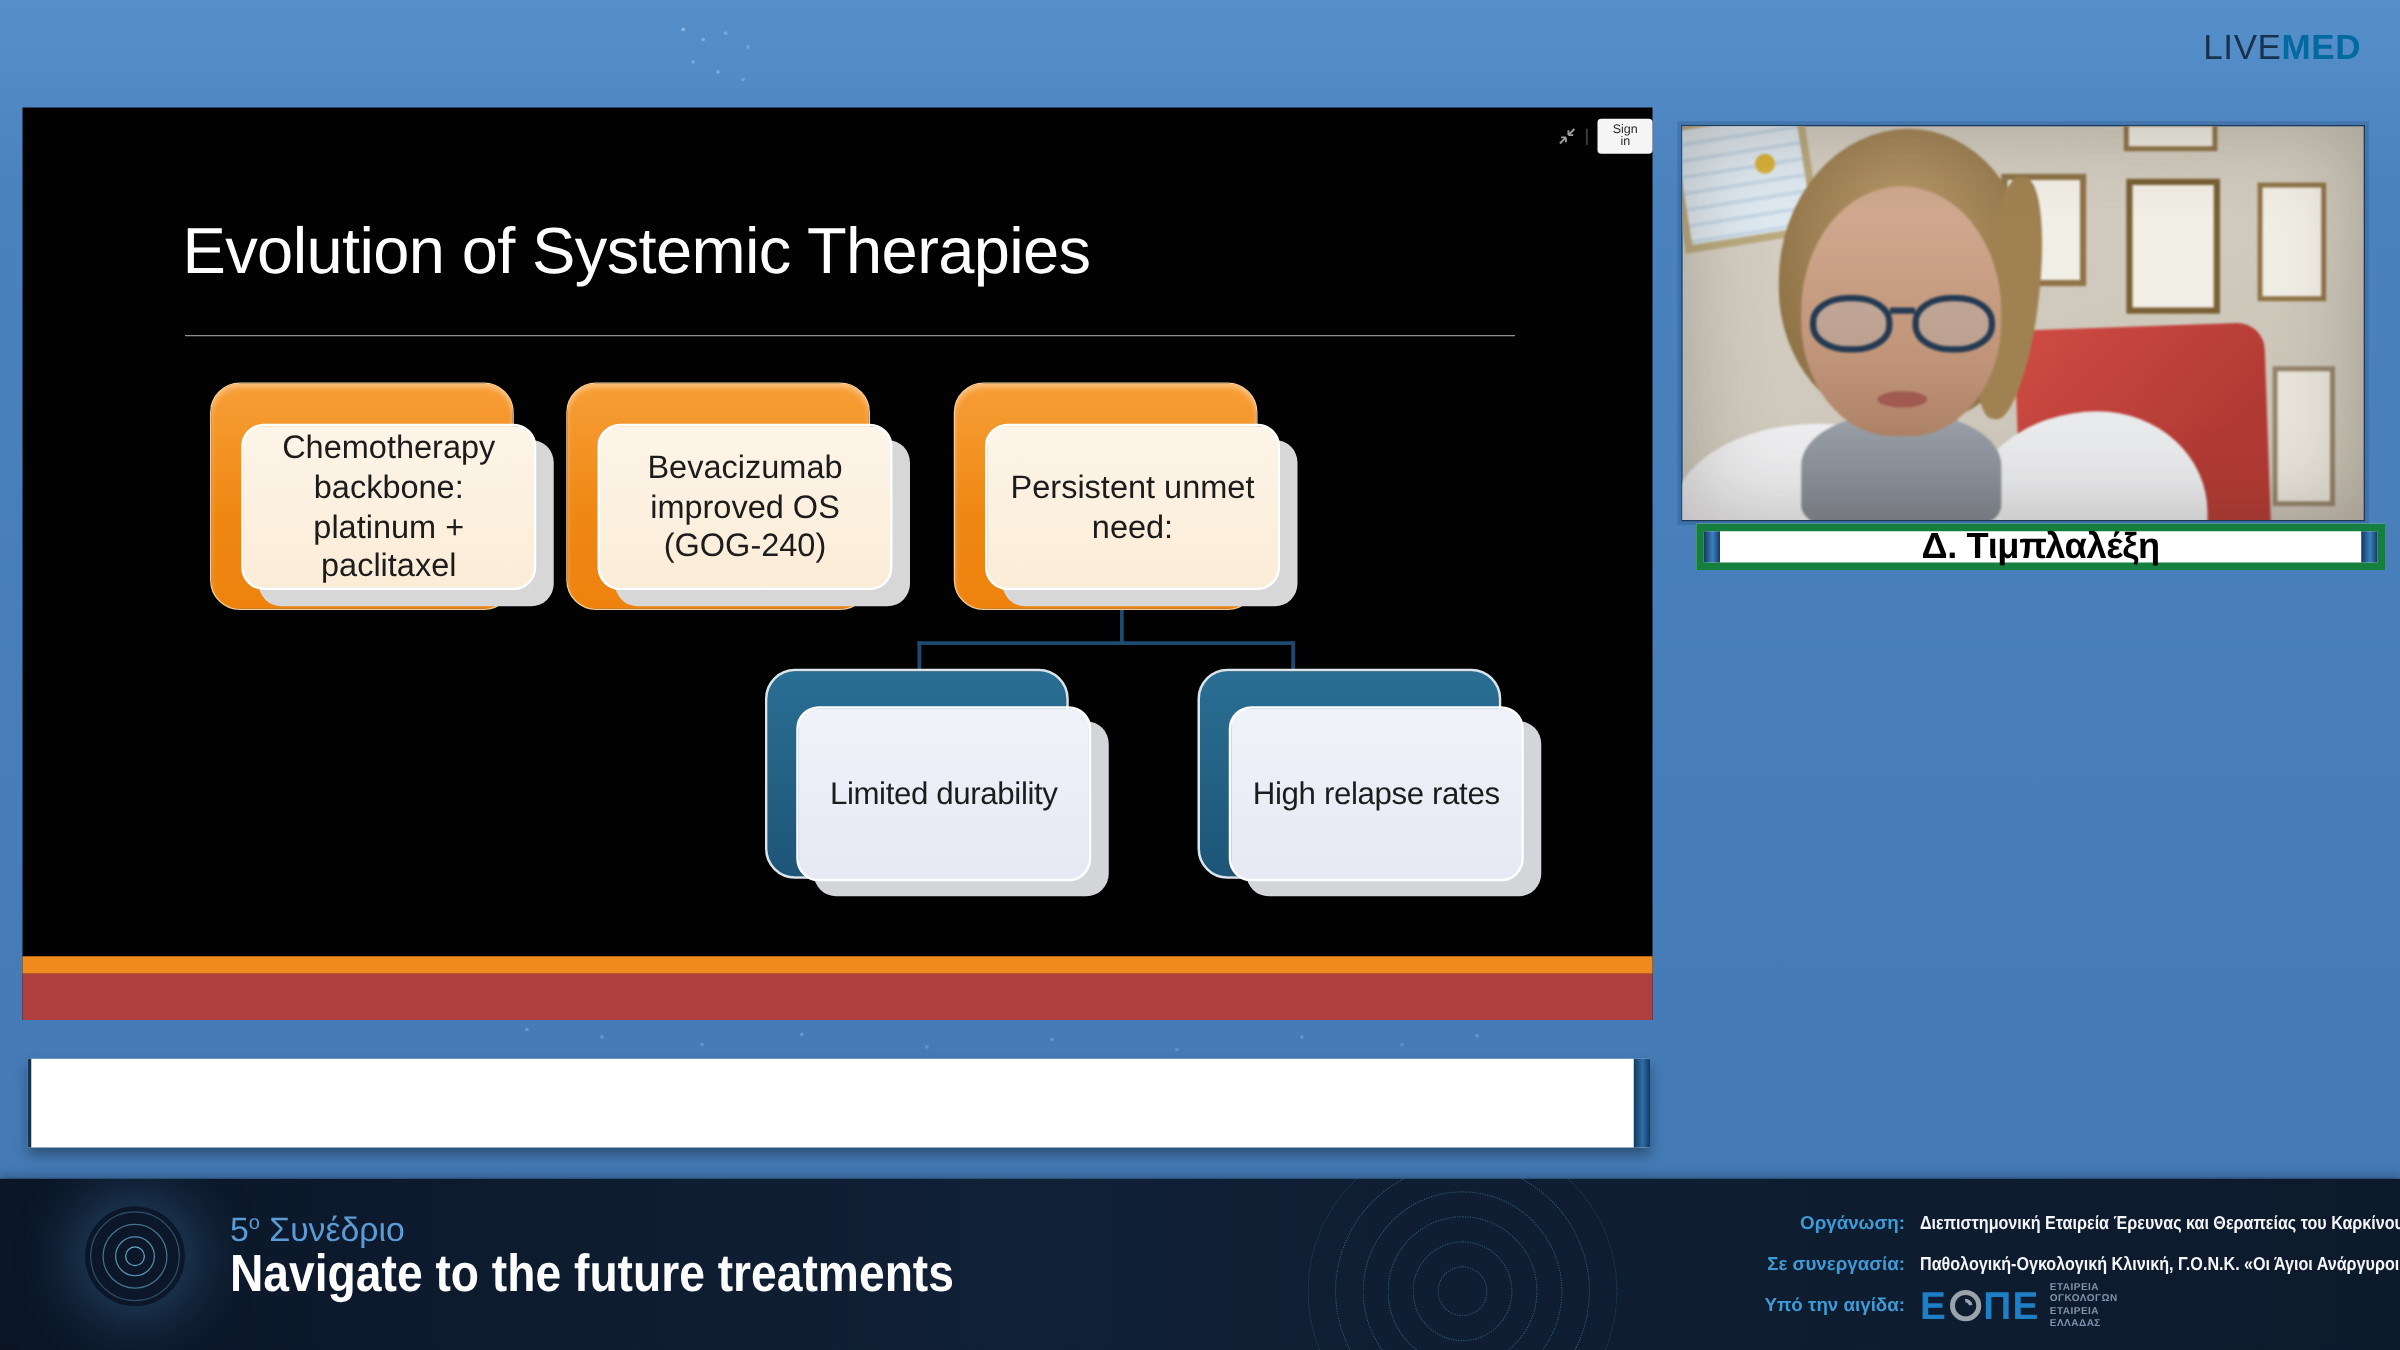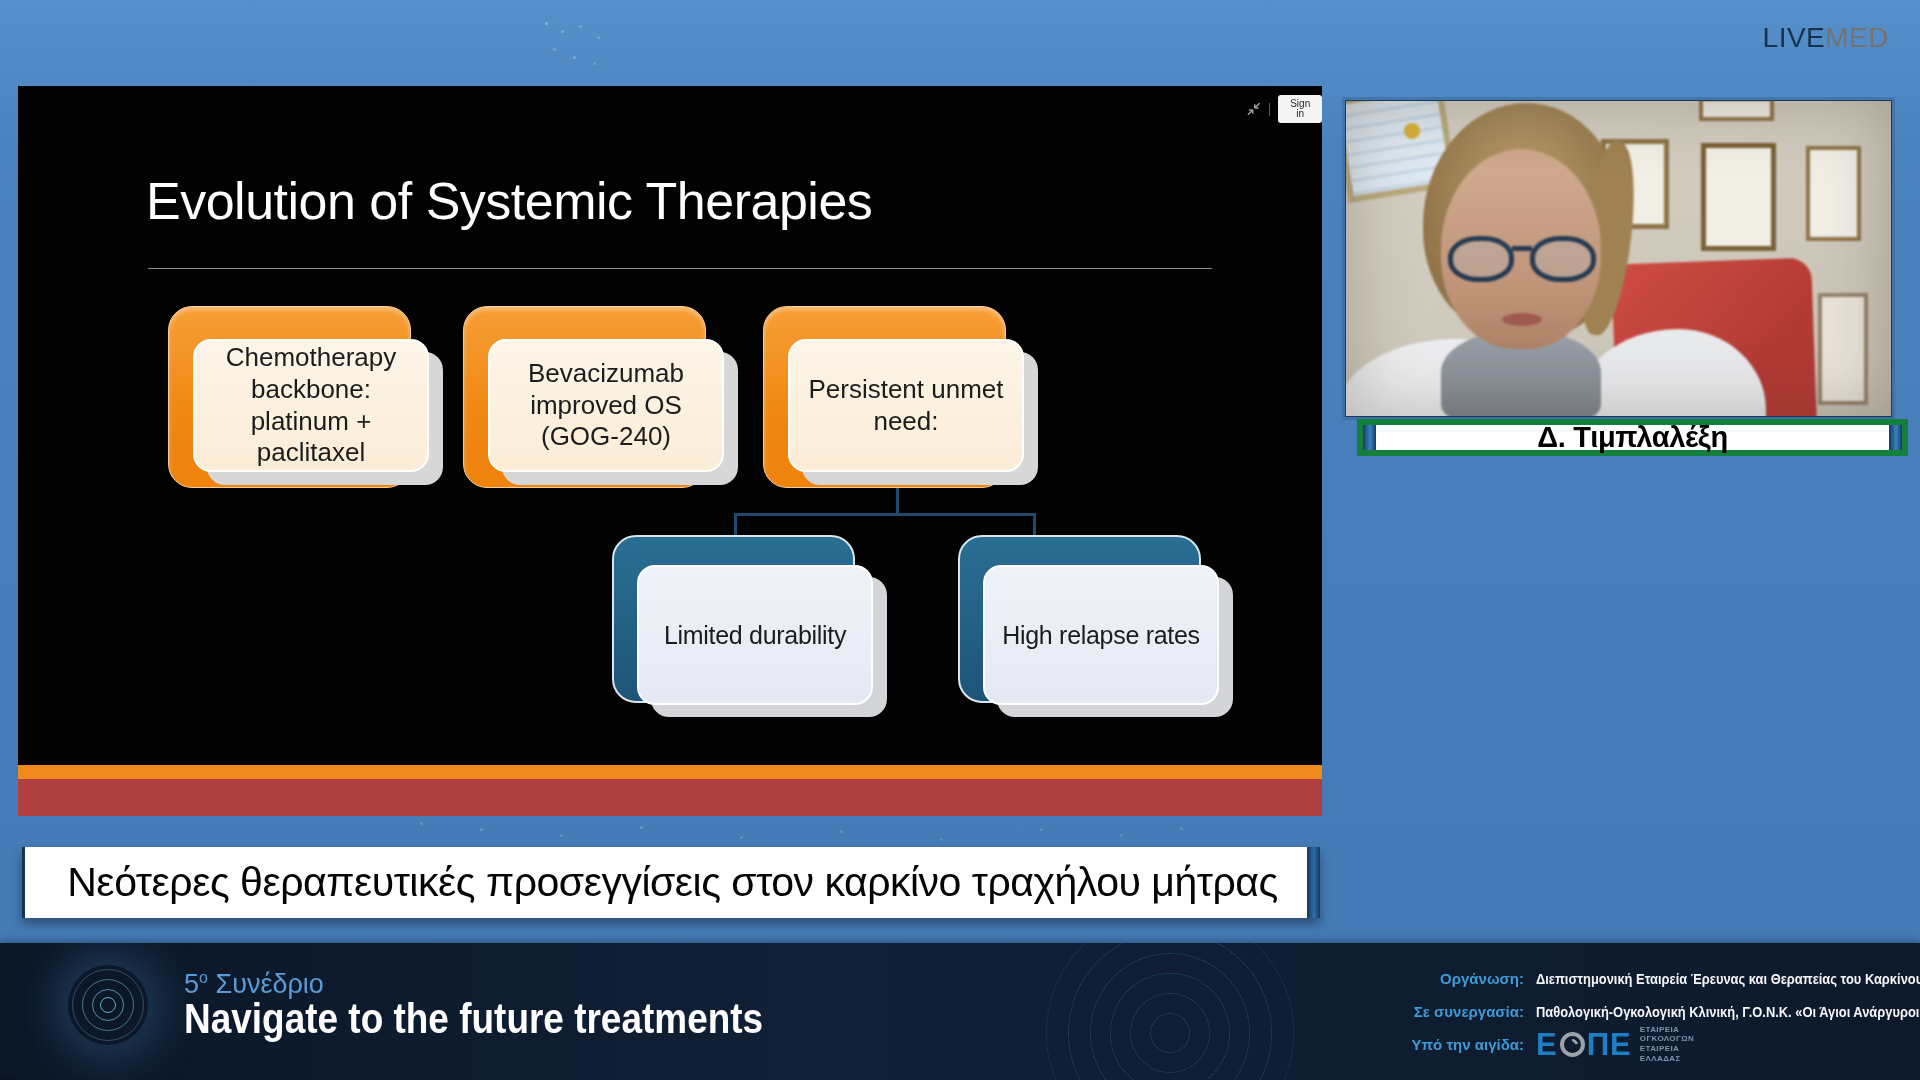--- a/index.html
+++ b/index.html
@@ -16,21 +16,21 @@
       8px 26px rgba(205,228,252,.3), 28px 34px rgba(205,228,252,.35), 48px 40px rgba(205,228,252,.25),
       140px 82px rgba(205,228,252,.3), 156px 90px rgba(205,228,252,.25), 120px 70px rgba(205,228,252,.2); }
   .dots-b { left:420px; top:822px; background:rgba(190,215,245,.3);
     box-shadow:60px 6px rgba(190,215,245,.28), 140px 12px rgba(190,215,245,.25), 220px 4px rgba(190,215,245,.3),
       320px 14px rgba(190,215,245,.25), 420px 8px rgba(190,215,245,.28), 520px 16px rgba(190,215,245,.22),
       620px 6px rgba(190,215,245,.26), 700px 12px rgba(190,215,245,.2), 760px 5px rgba(190,215,245,.25); }
 
   
   .brand { position:absolute; top:22px; right:31px; font-size:28px; letter-spacing:.5px; color:#16324f; }
   .brand b { font-weight:400; }
-  .brand span.light { font-weight:400; color:#737373; }
+  .brand span.light { font-weight:700; color:#0369a1; }
 
   
   .slide { position:absolute; left:18px; top:86px; width:1304px; height:730px; background:#020202; }
   .slide-title { position:absolute; left:128px; top:85px; font-size:52px; letter-spacing:-0.5px;
                  color:#fefefe; font-weight:400; }
   .slide-rule { position:absolute; left:130px; top:182px; width:1064px; height:1px; background:#8f8f8f; }
 
   .smart-box { position:absolute; width:276px; height:190px; }
   .smart-box .outer { position:absolute; left:0; top:0; width:243px; height:182px; border-radius:24px;
       background:linear-gradient(180deg,#f79e36 0%,#ef8712 60%,#ee820d 100%);
@@ -158,21 +158,21 @@
 
   <div class="slide">
     <div class="slide-title">Evolution of Systemic Therapies</div>
     <div class="slide-rule"></div>
 
     <div class="smart-box" style="left:150px; top:220px;">
       <div class="outer"></div>
       <div class="shadow"></div>
       <div class="inner">Chemotherapy backbone: platinum + paclitaxel</div>
     </div>
-    <div class="smart-box" style="left:445px; top:220px;">
+    <div class="smart-box" style="left:435px; top:220px;">
       <div class="outer"></div>
       <div class="shadow"></div>
       <div class="inner">Bevacizumab improved OS (GOG-240)</div>
     </div>
     <div class="smart-box" style="left:745px; top:220px;">
       <div class="outer"></div>
       <div class="shadow"></div>
       <div class="inner">Persistent unmet need:</div>
     </div>
 
@@ -231,21 +231,20 @@
     <div class="vignette"></div>
   </div>
 
   <div class="nameplate">
     <span class="cap left"></span>
     <span class="speaker-name">Δ. Τιμπλαλέξη</span>
     <span class="cap right"></span>
   </div>
 
   <div class="banner">
-    <span class="banner-title">Νεότερες θεραπευτικές προσεγγίσεις στον καρκίνο τραχήλου μήτρας</span>
     <span class="cap"></span>
   </div>
 
   <div class="footer">
     <div class="swirl">
         <i></i>
         <i></i>
         <i></i>
         <i></i>
       </div>

